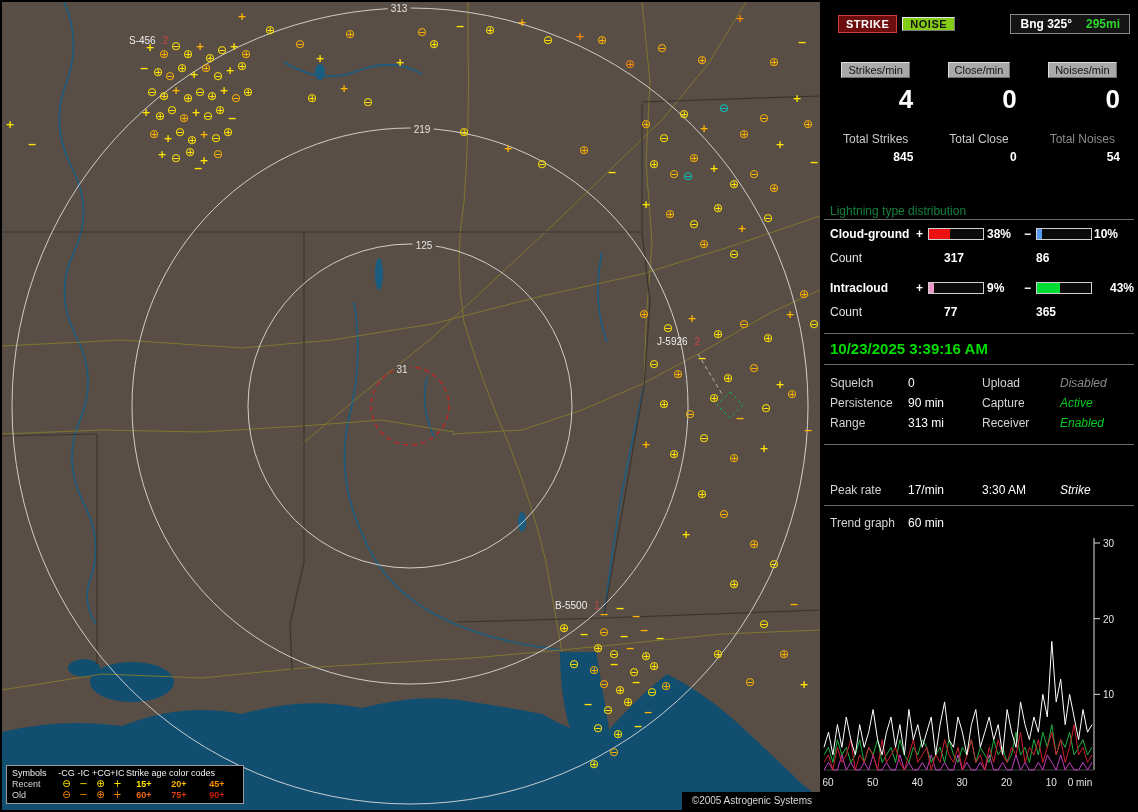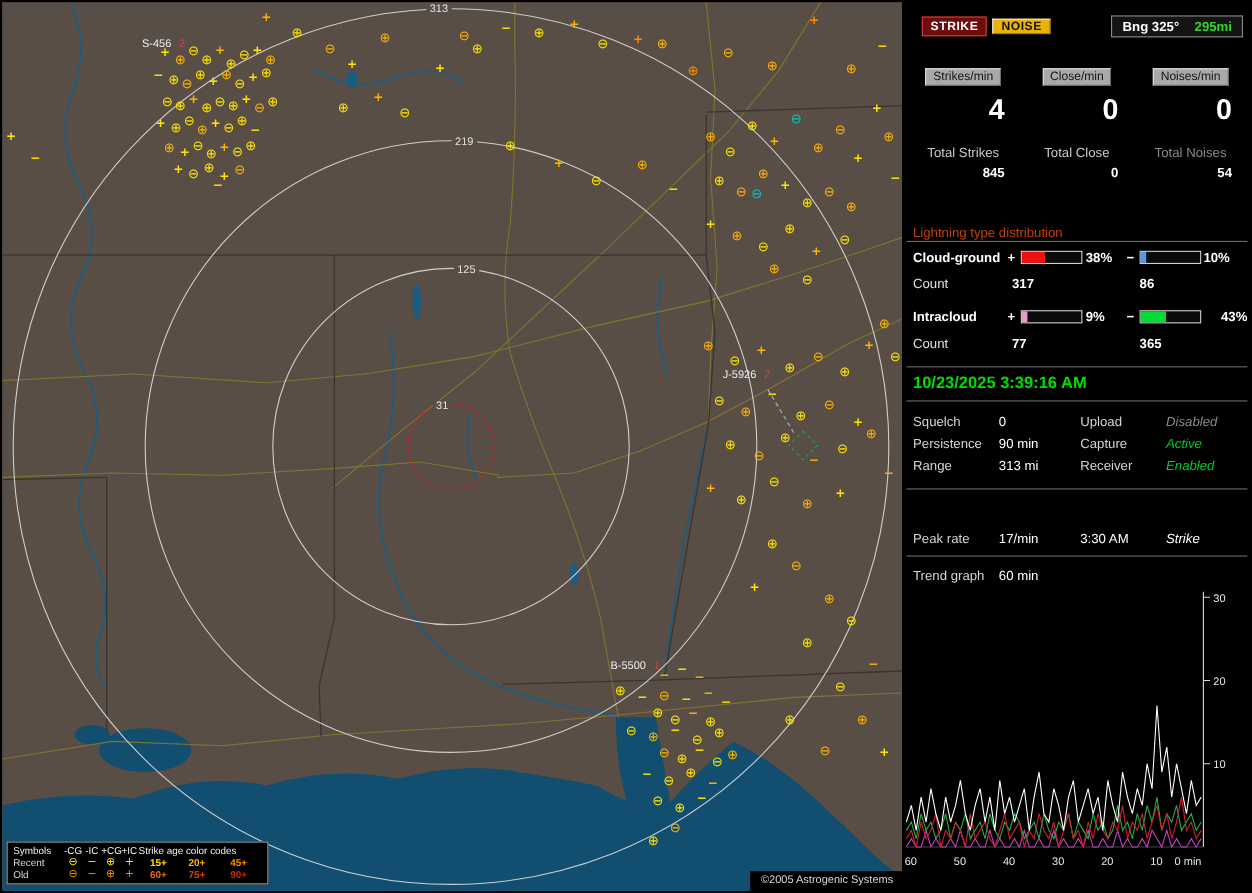--- a/index.html
+++ b/index.html
@@ -25,42 +25,42 @@
   .lg-sym{font-family:"DejaVu Sans",sans-serif;font-size:10px;text-align:center;line-height:10px;}
   .lg-age{font-weight:bold;}
   .copyright{position:absolute;right:0;bottom:0;background:#000;color:#d8d8d8;
              font-size:10px;padding:3px 8px 4px 10px;}
   
   #side{position:absolute;left:822px;top:2px;width:314px;height:808px;background:#000;color:#c8c8c8;font-size:12px;}
   #side .sep{position:absolute;left:2px;right:2px;height:1px;background:#6a6a6a;}
   .s-toprow{position:absolute;top:12px;left:16px;right:6px;display:flex;align-items:center;}
   .btn-strike{background:#6e0d0d;border:1px solid #d04040;color:#fff;font-weight:bold;font-size:11px;
               padding:2px 7px;letter-spacing:.5px;}
-  .btn-noise{background:#eab308;border:1px solid #787878;border-top-color:#e6e6e6;border-left-color:#e6e6e6;
+  .btn-noise{background:#84cc16;border:1px solid #787878;border-top-color:#e6e6e6;border-left-color:#e6e6e6;
              color:#161616;font-weight:bold;font-size:11px;padding:0 7px;margin-left:5px;letter-spacing:.5px;}
   .bearing{margin-left:auto;background:#141414;border:1px solid #8a8a8a;padding:2px 9px;
            font-weight:bold;font-size:12px;display:flex;gap:14px;}
   .bearing .bng{color:#fff;}
   .bearing .rng{color:#2fd42f;}
   .cols3{position:absolute;left:6px;right:6px;display:grid;grid-template-columns:1fr 1fr 1fr;column-gap:8px;}
   .rate-box{background:#a9a9a9;color:#141414;font-size:11px;padding:1px 6px;justify-self:center;
             border:1px solid #6e6e6e;border-top-color:#dcdcdc;border-left-color:#dcdcdc;}
   .bignum{font-size:26px;font-weight:bold;color:#fff;text-align:right;padding-right:10px;}
   .tot-label{text-align:center;color:#c9c9c9;font-size:12px;}
   .tot-label.dim{color:#8b8b8b;}
   .tot-val{text-align:right;padding-right:10px;color:#fff;font-weight:bold;font-size:12px;}
-  .dist-title{position:absolute;left:8px;color:#c2410c;font-size:12px;}
+  .dist-title{position:absolute;left:8px;color:#15803d;font-size:12px;}
   .dist-row,.cnt-row,.set-row,.stat-row{position:absolute;left:0;right:0;height:14px;}
   .dist-row .name{position:absolute;left:8px;color:#fff;font-weight:bold;}
   .dist-row .sgn{position:absolute;color:#fff;font-weight:bold;}
   .bar{position:absolute;width:54px;height:10px;top:1px;background:#0a0a0a;border:1px solid #cfcfcf;}
   .bar .fill{height:100%;}
   .dist-row .pct{position:absolute;color:#fff;font-weight:bold;}
   .cnt-row .lbl{position:absolute;left:8px;color:#e0e0e0;}
-  .cnt-row .v1{position:absolute;left:98px;color:#fff;font-weight:bold;}
+  .cnt-row .v1{position:absolute;left:122px;color:#fff;font-weight:bold;}
   .cnt-row .v2{position:absolute;left:214px;color:#fff;font-weight:bold;}
   .datetime{position:absolute;left:8px;color:#00dd00;font-weight:bold;font-size:15px;}
   .set-row .l1,.stat-row .l1{position:absolute;left:8px;color:#d4d4d4;}
   .set-row .v1,.stat-row .v1{position:absolute;left:86px;color:#fff;}
   .set-row .l2,.stat-row .l2{position:absolute;left:160px;color:#d4d4d4;}
   .set-row .v2,.stat-row .v2{position:absolute;left:238px;color:#fff;font-style:italic;}
   .stat-row .hdr{color:#a8a8a8;}
   .dim{color:#8a8a8a !important;}
   .grn{color:#00cc22 !important;}
   #trendsvg{position:absolute;left:0;top:532px;}

